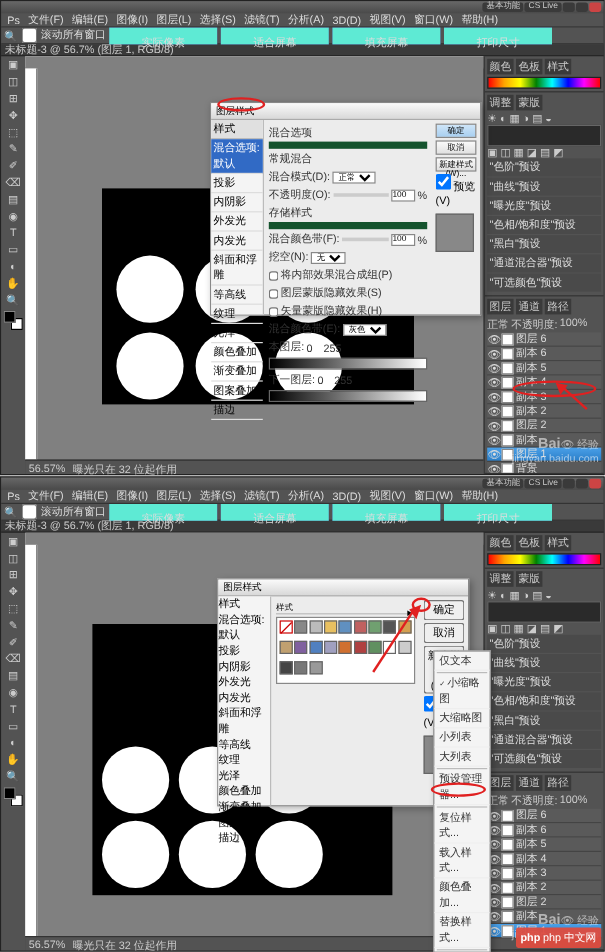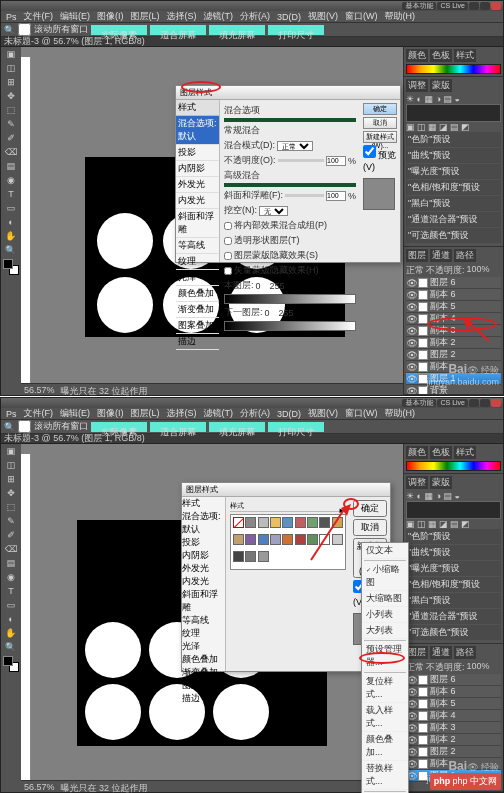--- a/index.html
+++ b/index.html
@@ -4,21 +4,21 @@
   <style>
     * { margin: 0; padding: 0; box-sizing: border-box; font-family: "Microsoft YaHei", sans-serif; font-size: 9px; }
     body { background: #fff; width: 504px; }
     .instance { position: relative; width: 504px; height: 396px; background: #464646; border: 1px solid #222; margin-bottom: 1px; }
     .titlebar { height: 10px; background: linear-gradient(#686868, #4a4a4a); display: flex; align-items: center; justify-content: flex-end; padding: 0 2px; gap: 1px; }
     .titlebar .seg { background: #3a3a3a; border-radius: 2px; padding: 0 3px; color: #ccc; font-size: 7px; height: 8px; line-height: 8px; }
     .titlebar .btn { width: 10px; height: 8px; background: #3a3a3a; border-radius: 2px; }
     .menubar { height: 12px; background: #535353; border-bottom: 1px solid #333; display: flex; align-items: center; padding: 0 3px; gap: 3px; color: #ddd; font-size: 8px; }
     .menubar span { padding: 0 2px; }
     .optionsbar { height: 14px; background: #535353; border-bottom: 1px solid #333; display: flex; align-items: center; padding: 0 3px; gap: 3px; color: #ddd; font-size: 8px; }
-    .optionsbar .field { background: #4c1d95; border: 5px solid #5eead4; padding: 0 5px; height: 10px; line-height: 10px; }
+    .optionsbar .field { background: #4c1d95; border: 7px solid #5eead4; padding: 0 20px; height: 10px; line-height: 10px; }
     .tabbar { height: 10px; background: #3a3a3a; border-bottom: 1px solid #222; display: flex; align-items: center; padding: 0 3px; color: #ccc; font-size: 7px; }
     .workspace { position: absolute; top: 46px; left: 20px; right: 100px; bottom: 12px; background: #808080; }
     .ruler-h { position: absolute; top: 46px; left: 20px; right: 100px; height: 10px; background: #fff; border-bottom: 1px solid #888; }
     .ruler-v { position: absolute; top: 56px; left: 20px; width: 10px; bottom: 12px; background: #fff; border-right: 1px solid #888; }
     .toolbox { position: absolute; top: 46px; left: 0; width: 20px; bottom: 0; background: #535353; display: flex; flex-direction: column; }
     .toolbox .tool { width: 18px; height: 14px; margin: 0 auto; display: flex; align-items: center; justify-content: center; color: #ccc; font-size: 9px; cursor: pointer; }
     .toolbox .fg-bg { margin-top: 2px; width: 16px; height: 16px; position: relative; margin-left: 2px; }
     .toolbox .fg-bg .bg { position: absolute; right: 0; bottom: 0; width: 10px; height: 10px; background: #fff; border: 1px solid #000; }
     .toolbox .fg-bg .fg { position: absolute; left: 0; top: 0; width: 10px; height: 10px; background: #000; border: 1px solid #888; }
     .canvas { position: absolute; top: 110px; left: 64px; width: 260px; height: 180px; background: #000; }
@@ -41,21 +41,21 @@
     
     
     .dialog1 { position: absolute; top: 84px; left: 174px; width: 226px; height: 178px; background: #ececec; border: 1px solid #888; box-shadow: 2px 2px 6px rgba(0,0,0,0.3); }
     .dialog-title { height: 14px; background: linear-gradient(#fafafa, #d8d8d8); border-bottom: 1px solid #aaa; font-size: 8px; padding: 1px 4px; }
     .dialog1-body { display: flex; height: calc(100% - 14px); }
     .d1-left { width: 44px; background: #f4f4f4; border-right: 1px solid #bbb; font-size: 7px; }
     .d1-left .hdr { background: #e0e0e0; padding: 1px 2px; border-bottom: 1px solid #bbb; }
     .d1-left .item { padding: 1px 2px; border-bottom: 1px solid #ddd; }
     .d1-left .item.sel { background: #316ac5; color: #fff; }
     .d1-mid { flex: 1; padding: 4px; font-size: 7px; color: #333; }
-    .d1-mid .group-h { border-bottom: 4px solid #14532d; margin-bottom: 2px; padding-bottom: 1px; }
+    .d1-mid .group-h { border-bottom: 6px solid #14532d; margin-bottom: 2px; padding-bottom: 1px; }
     .d1-mid .row { display: flex; align-items: center; gap: 2px; margin: 2px 0; }
     .d1-mid select, .d1-mid input[type=text] { font-size: 7px; height: 10px; border: 1px solid #888; background: #fff; }
     .d1-mid input[type=checkbox], .d1-mid input[type=radio] { width: 8px; height: 8px; }
     .d1-mid .slider { flex: 1; height: 3px; background: #ccc; position: relative; }
     .d1-mid .grad-strip { height: 10px; background: linear-gradient(to right, #000, #fff); border: 1px solid #666; flex: 1; }
     .d1-right { width: 40px; padding: 3px; display: flex; flex-direction: column; gap: 2px; }
     .d1-right button { font-size: 7px; height: 12px; border: 1px solid #888; background: linear-gradient(#fafafa, #e0e0e0); cursor: pointer; }
     .d1-right button.primary { background: linear-gradient(#cfe5f8, #a8cff0); }
     .d1-right .preview { width: 32px; height: 32px; background: #888; border: 1px solid #666; margin-top: 4px; }
     
@@ -275,43 +275,43 @@
           </div>
       </div>
       <div class="d1-mid">
         <div class="group-h">混合选项</div>
         <div>常规混合</div>
         <div class="row">
             <span>混合模式(D):</span>
             <select><option>正常</option></select>
           </div>
         <div class="row"><span>不透明度(O):</span><div class="slider"></div><input type="text" size="2" value="100" style="">%</div>
-        <div class="group-h">高级混合</div>
-        <div class="row"><span>斜面和浮雕(F):</span><div class="slider"></div><input type="text" size="2" value="100" style="">%</div>
+        <div class="group-h">存储样式</div>
+        <div class="row"><span>混合颜色带(F):</span><div class="slider"></div><input type="text" size="2" value="100" style="">%</div>
         <div class="row">
             <span>挖空(N):</span>
             <select><option>无</option></select>
           </div>
         <div id="adv-checks">
             <div class="row">
               <input type="checkbox" style=""> 
               <span>将内部效果混合成组(P)</span>
-            </div>
-            <div class="row">
-              <input type="checkbox" style=""> 
-              <span>透明形状图层(T)</span>
             </div>
             <div class="row">
               <input type="checkbox" style=""> 
               <span>图层蒙版隐藏效果(S)</span>
             </div>
             <div class="row">
               <input type="checkbox" style=""> 
               <span>矢量蒙版隐藏效果(H)</span>
             </div>
+          </div>
+        <div class="row">
+            <span>混合颜色带(E):</span>
+            <select><option>灰色</option></select>
           </div>
         <div class="row"><span>本图层:</span><span>0</span>&nbsp;&nbsp;<span>255</span></div>
         <div class="row">
             <div class="grad-strip"></div>
           </div>
         <div class="row"><span>下一图层:</span><span>0</span>&nbsp;&nbsp;<span>255</span></div>
         <div class="row">
             <div class="grad-strip"></div>
           </div>
       </div>

